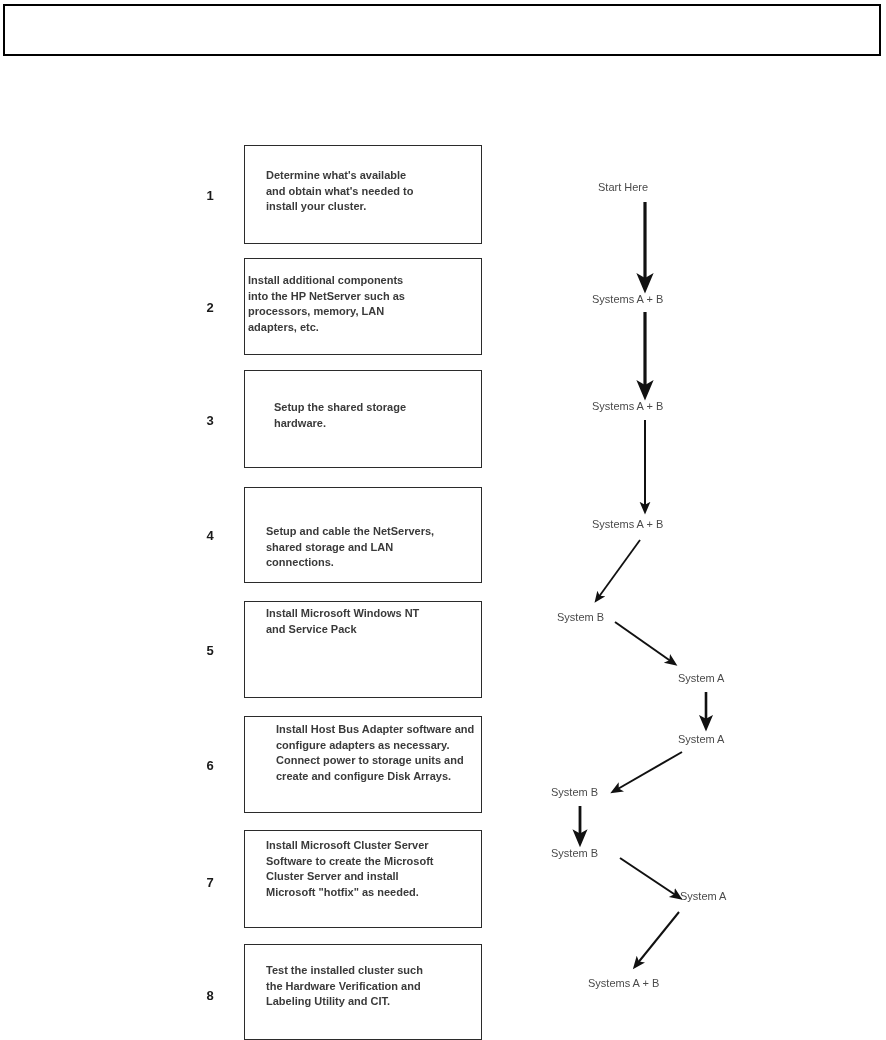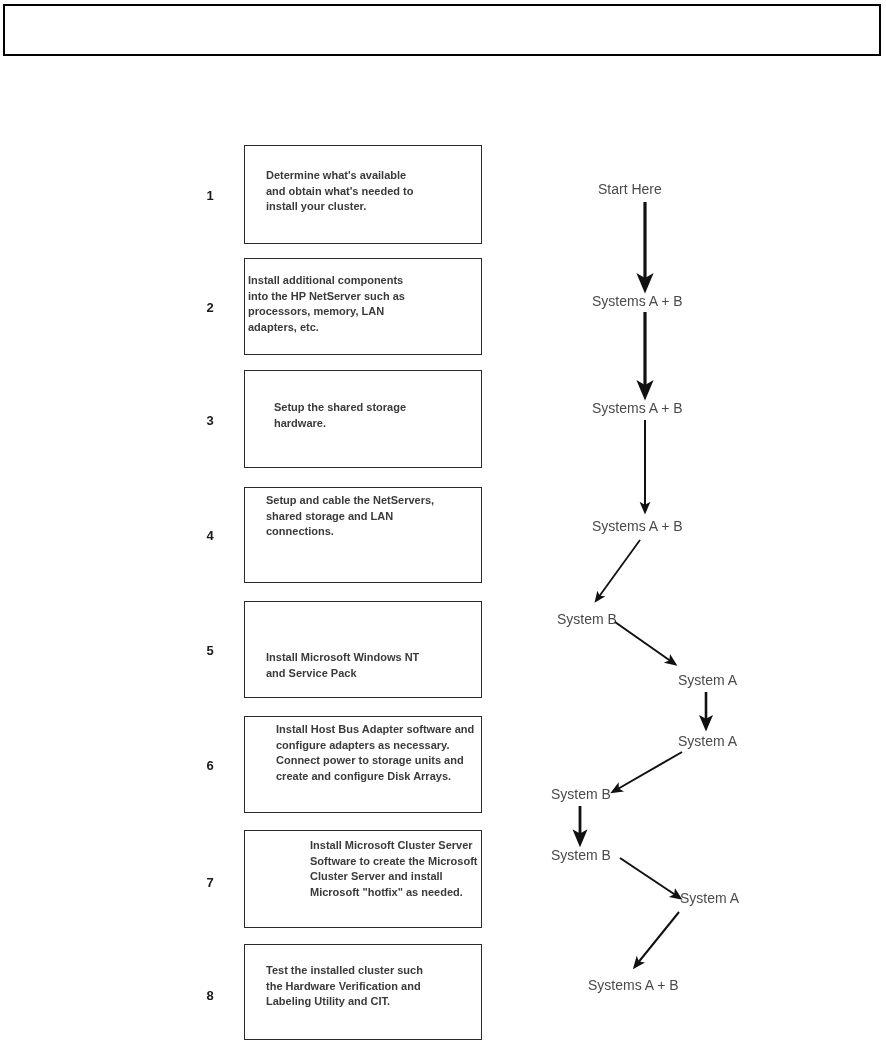--- a/index.html
+++ b/index.html
@@ -66,21 +66,21 @@
     line-height: 15.5px;
     color: #3a3a3a;
     font-family: "Liberation Sans", sans-serif;
     white-space: pre-line;
     font-weight: bold;
   }
 
   
   .flow-label {
     position: absolute;
-    font-size: 14px;
+    font-size: 11px;
     color: #4a4a4a;
     font-family: "Liberation Sans", sans-serif;
     white-space: pre;
     text-align: center;
   }
 
   
   #flow-arrows {
     position: absolute;
     left: 0;
@@ -110,36 +110,36 @@
       <div class="step-text" style="left: 248px; width: 208px; top: 273px;">Install additional components
 into the HP NetServer such as
 processors, memory, LAN
 adapters, etc.</div>
       <div class="step-number" style="left: 199px; top: 413px;">3</div>
       <div class="step-box" style="top: 370px; height: 98px;"></div>
       <div class="step-text" style="left: 274px; width: 208px; top: 400px;">Setup the shared storage
 hardware.</div>
       <div class="step-number" style="left: 199px; top: 528px;">4</div>
       <div class="step-box" style="top: 487px; height: 96px;"></div>
-      <div class="step-text" style="left: 266px; width: 208px; top: 493px;">Setup and cable the NetServers,
+      <div class="step-text" style="left: 266px; width: 208px; top: 524px;">Setup and cable the NetServers,
 shared storage and LAN
 connections.</div>
       <div class="step-number" style="left: 199px; top: 643px;">5</div>
       <div class="step-box" style="top: 601px; height: 97px;"></div>
-      <div class="step-text" style="left: 266px; width: 208px; top: 650px;">Install Microsoft Windows NT
+      <div class="step-text" style="left: 266px; width: 208px; top: 606px;">Install Microsoft Windows NT
 and Service Pack</div>
       <div class="step-number" style="left: 199px; top: 758px;">6</div>
       <div class="step-box" style="top: 716px; height: 97px;"></div>
       <div class="step-text" style="left: 276px; width: 208px; top: 722px;">Install Host Bus Adapter software and
 configure adapters as necessary.
 Connect power to storage units and
 create and configure Disk Arrays.</div>
       <div class="step-number" style="left: 199px; top: 875px;">7</div>
       <div class="step-box" style="top: 830px; height: 98px;"></div>
-      <div class="step-text" style="left: 266px; width: 208px; top: 838px; margin-left: 44px;">Install Microsoft Cluster Server
+      <div class="step-text" style="left: 266px; width: 208px; top: 838px;">Install Microsoft Cluster Server
 Software to create the Microsoft
 Cluster Server and install
 Microsoft "hotfix" as needed.</div>
       <div class="step-number" style="left: 199px; top: 988px;">8</div>
       <div class="step-box" style="top: 944px; height: 96px;"></div>
       <div class="step-text" style="left: 266px; width: 208px; top: 963px;">Test the installed cluster such
 the Hardware Verification and
 Labeling Utility and CIT.</div>
     </div>
 

